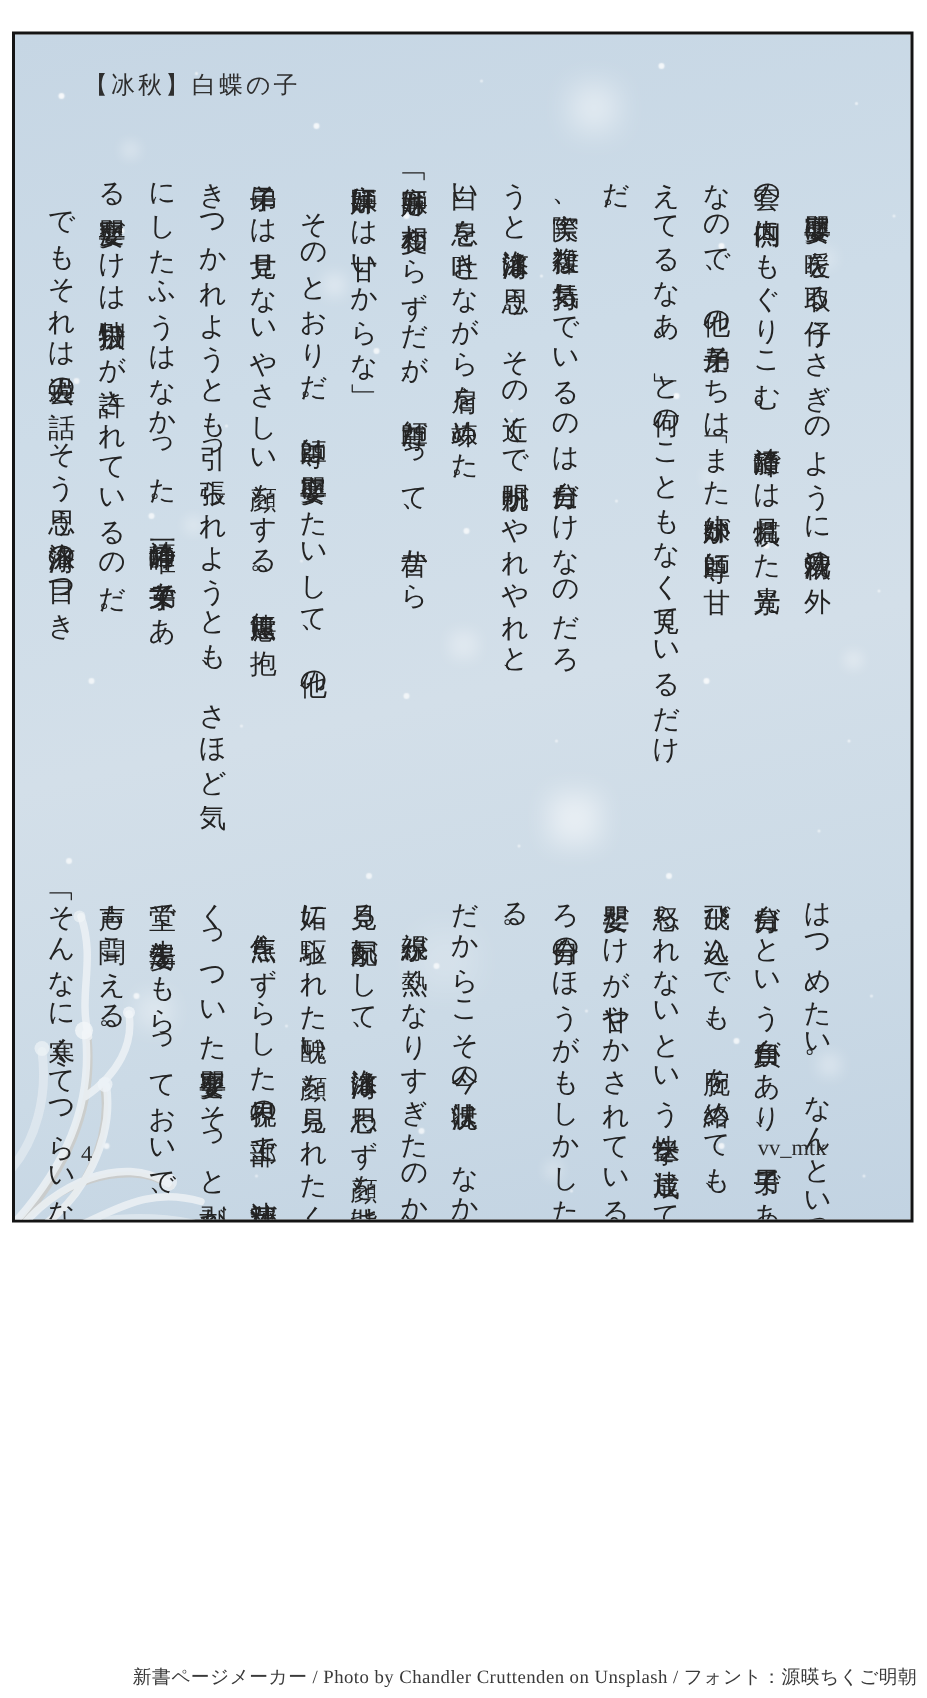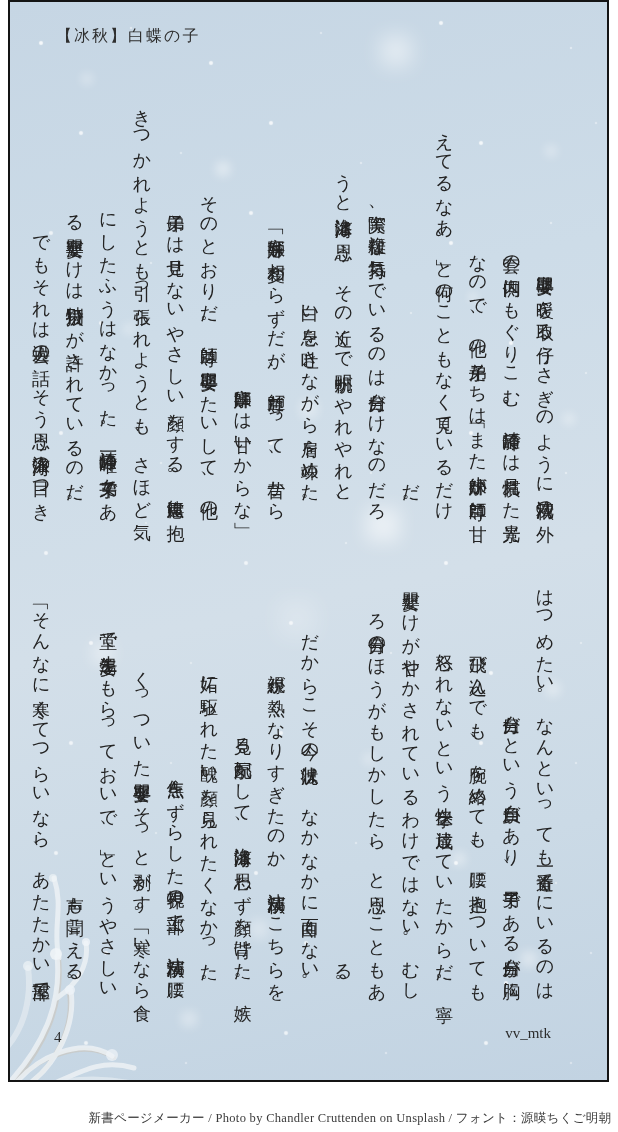--- a/index.html
+++ b/index.html
@@ -3,25 +3,24 @@
 <meta charset="utf-8">
 <style>
   html,body{margin:0;padding:0;}
   body{
     width:618px;height:1132px;position:relative;background:#ffffff;
     font-family:"Liberation Serif","DejaVu Serif",serif;
     overflow:hidden;
   }
   
   .photo-frame{
-    position:absolute;left:8px;top:0;width:601px;height:1082px;
+    position:absolute;left:8px;top:21px;width:601px;height:794px;
     box-sizing:border-box;border:2px solid #141414;
     background:linear-gradient(168deg,#c6d6e4 0%,#cddce8 30%,#d3dfe9 55%,#cbdae6 78%,#c2d3e2 100%);
     overflow:hidden;
-    text-align:right;
   }
   
   .bokeh{
     position:absolute;left:0;top:0;width:2px;height:2px;border-radius:50%;
     background:transparent;pointer-events:none;
     box-shadow:
       385px 48px 20px 14px rgba(255,255,255,.50),
       212px 166px 10px 6px rgba(255,255,255,.42),
       372px 522px 18px 16px rgba(255,255,255,.52),
       298px 406px 10px 8px rgba(255,255,255,.32),

